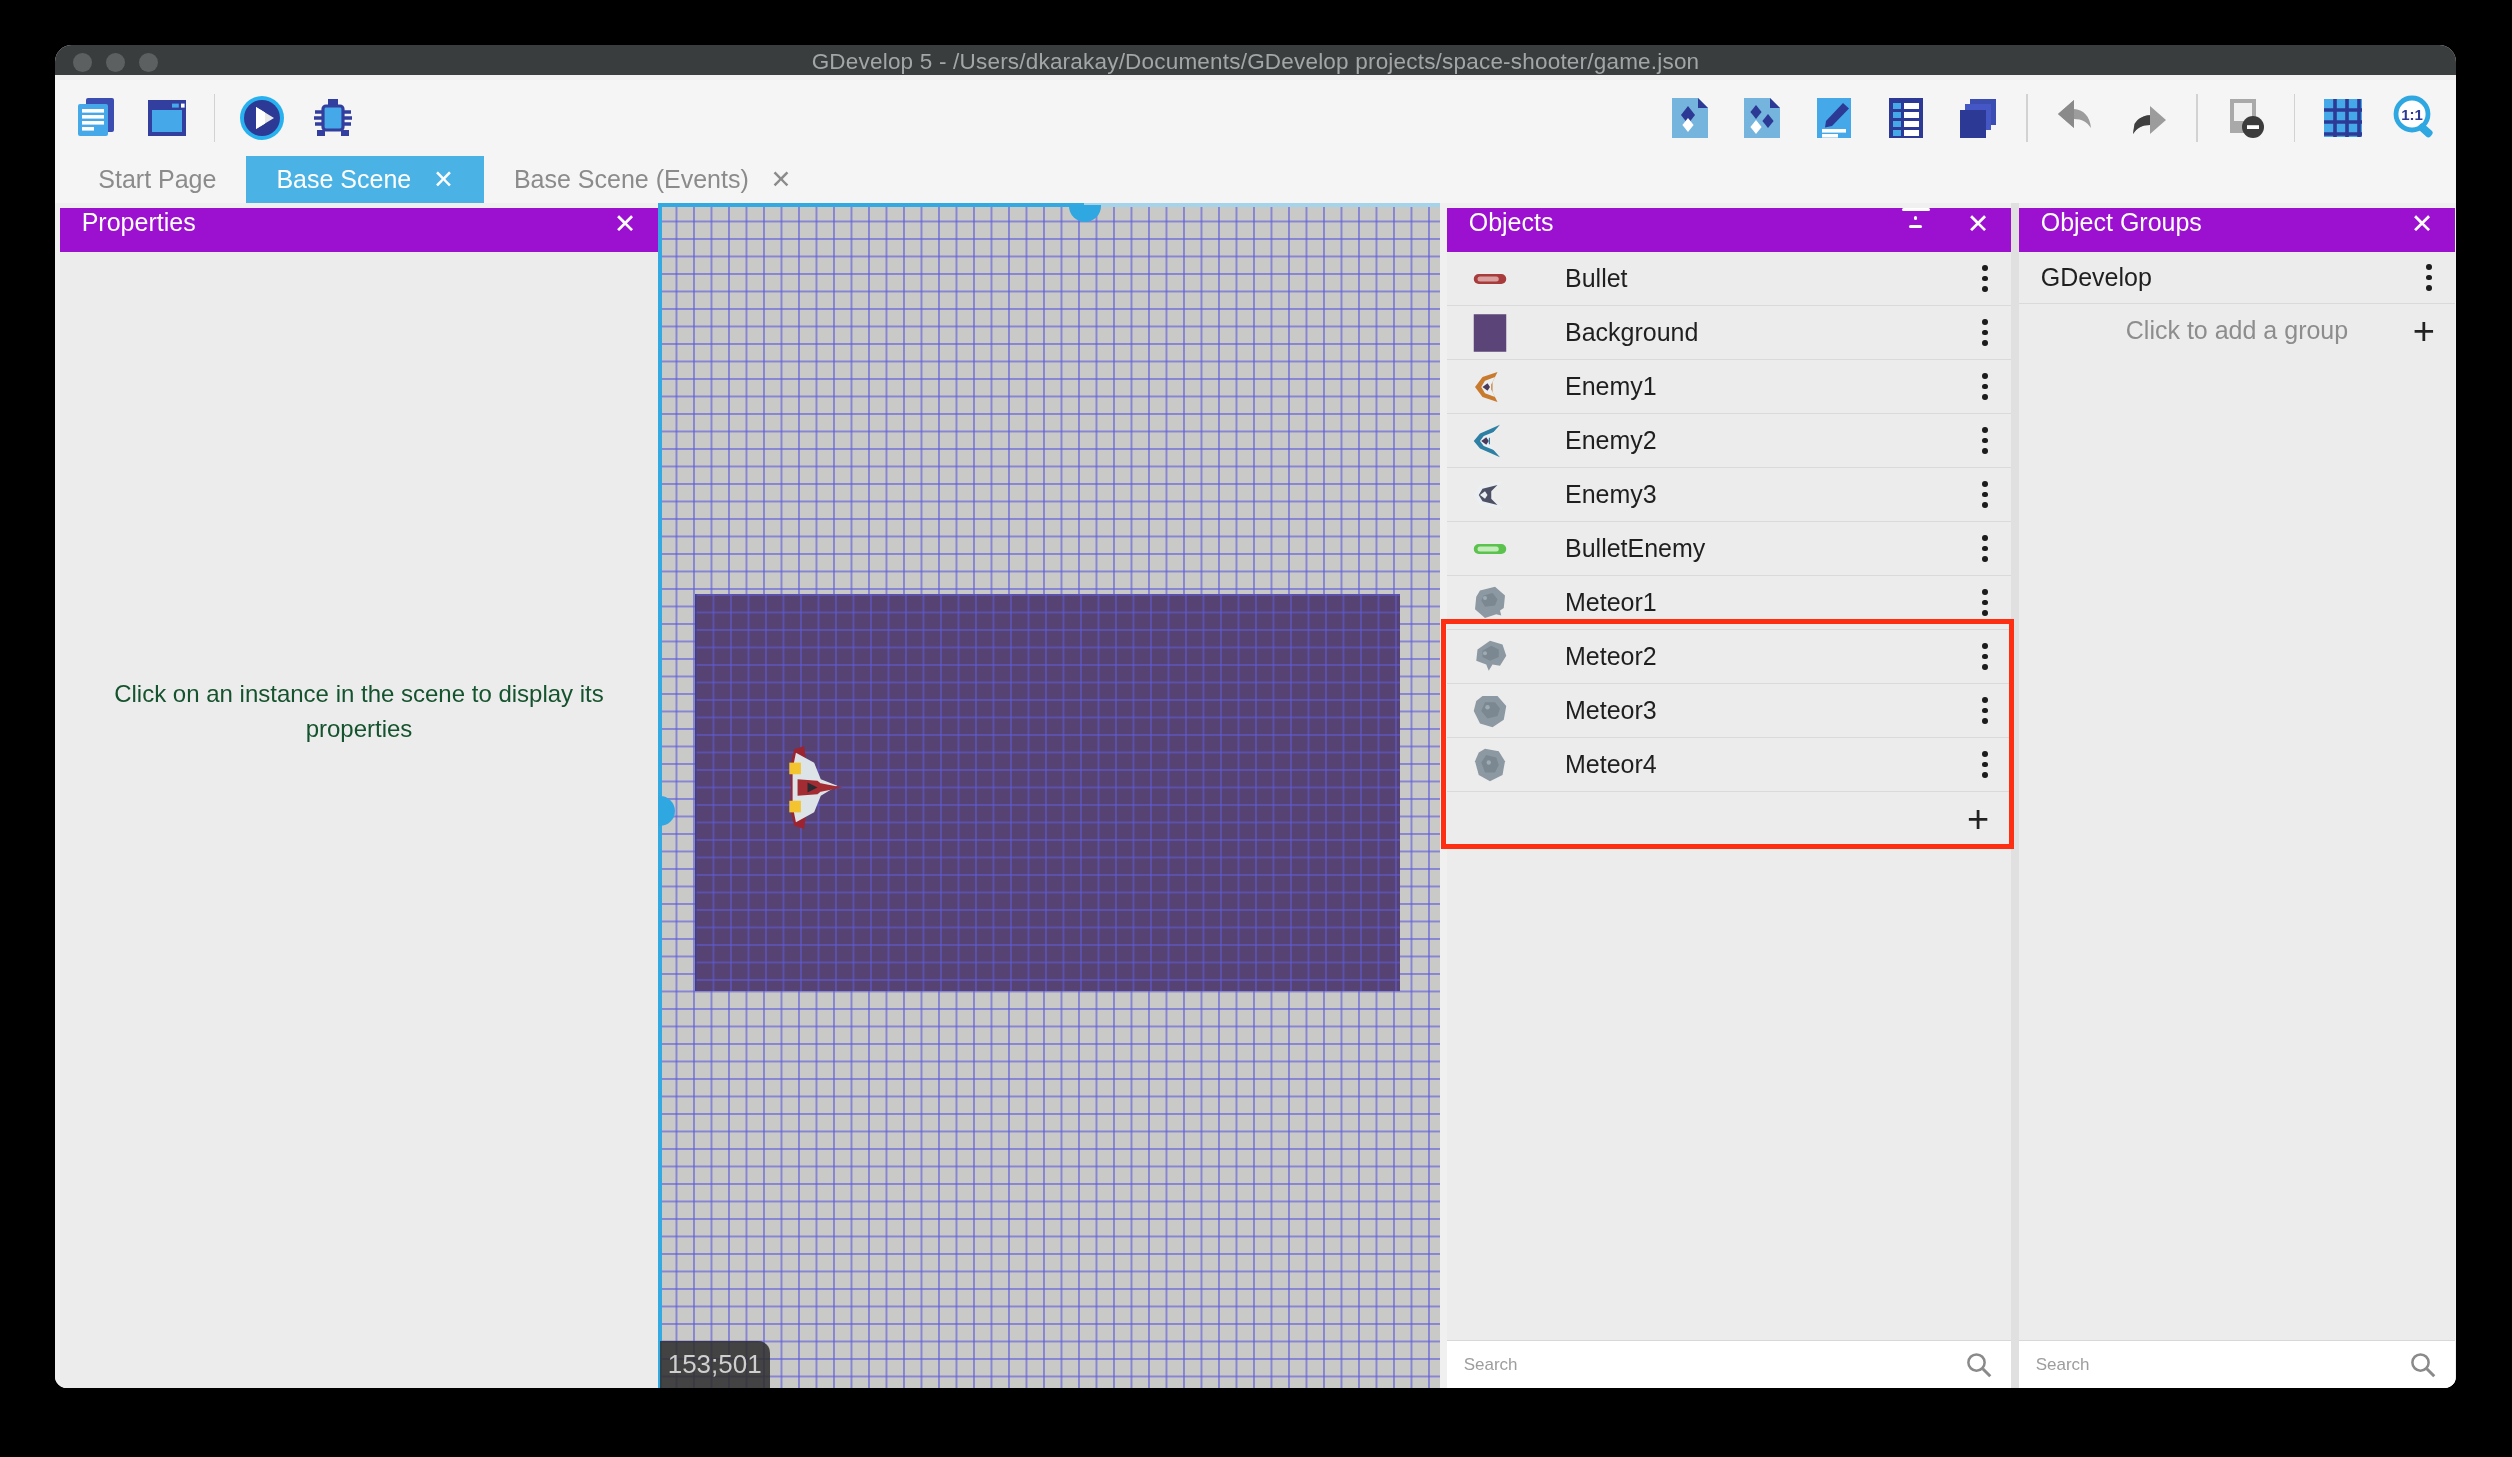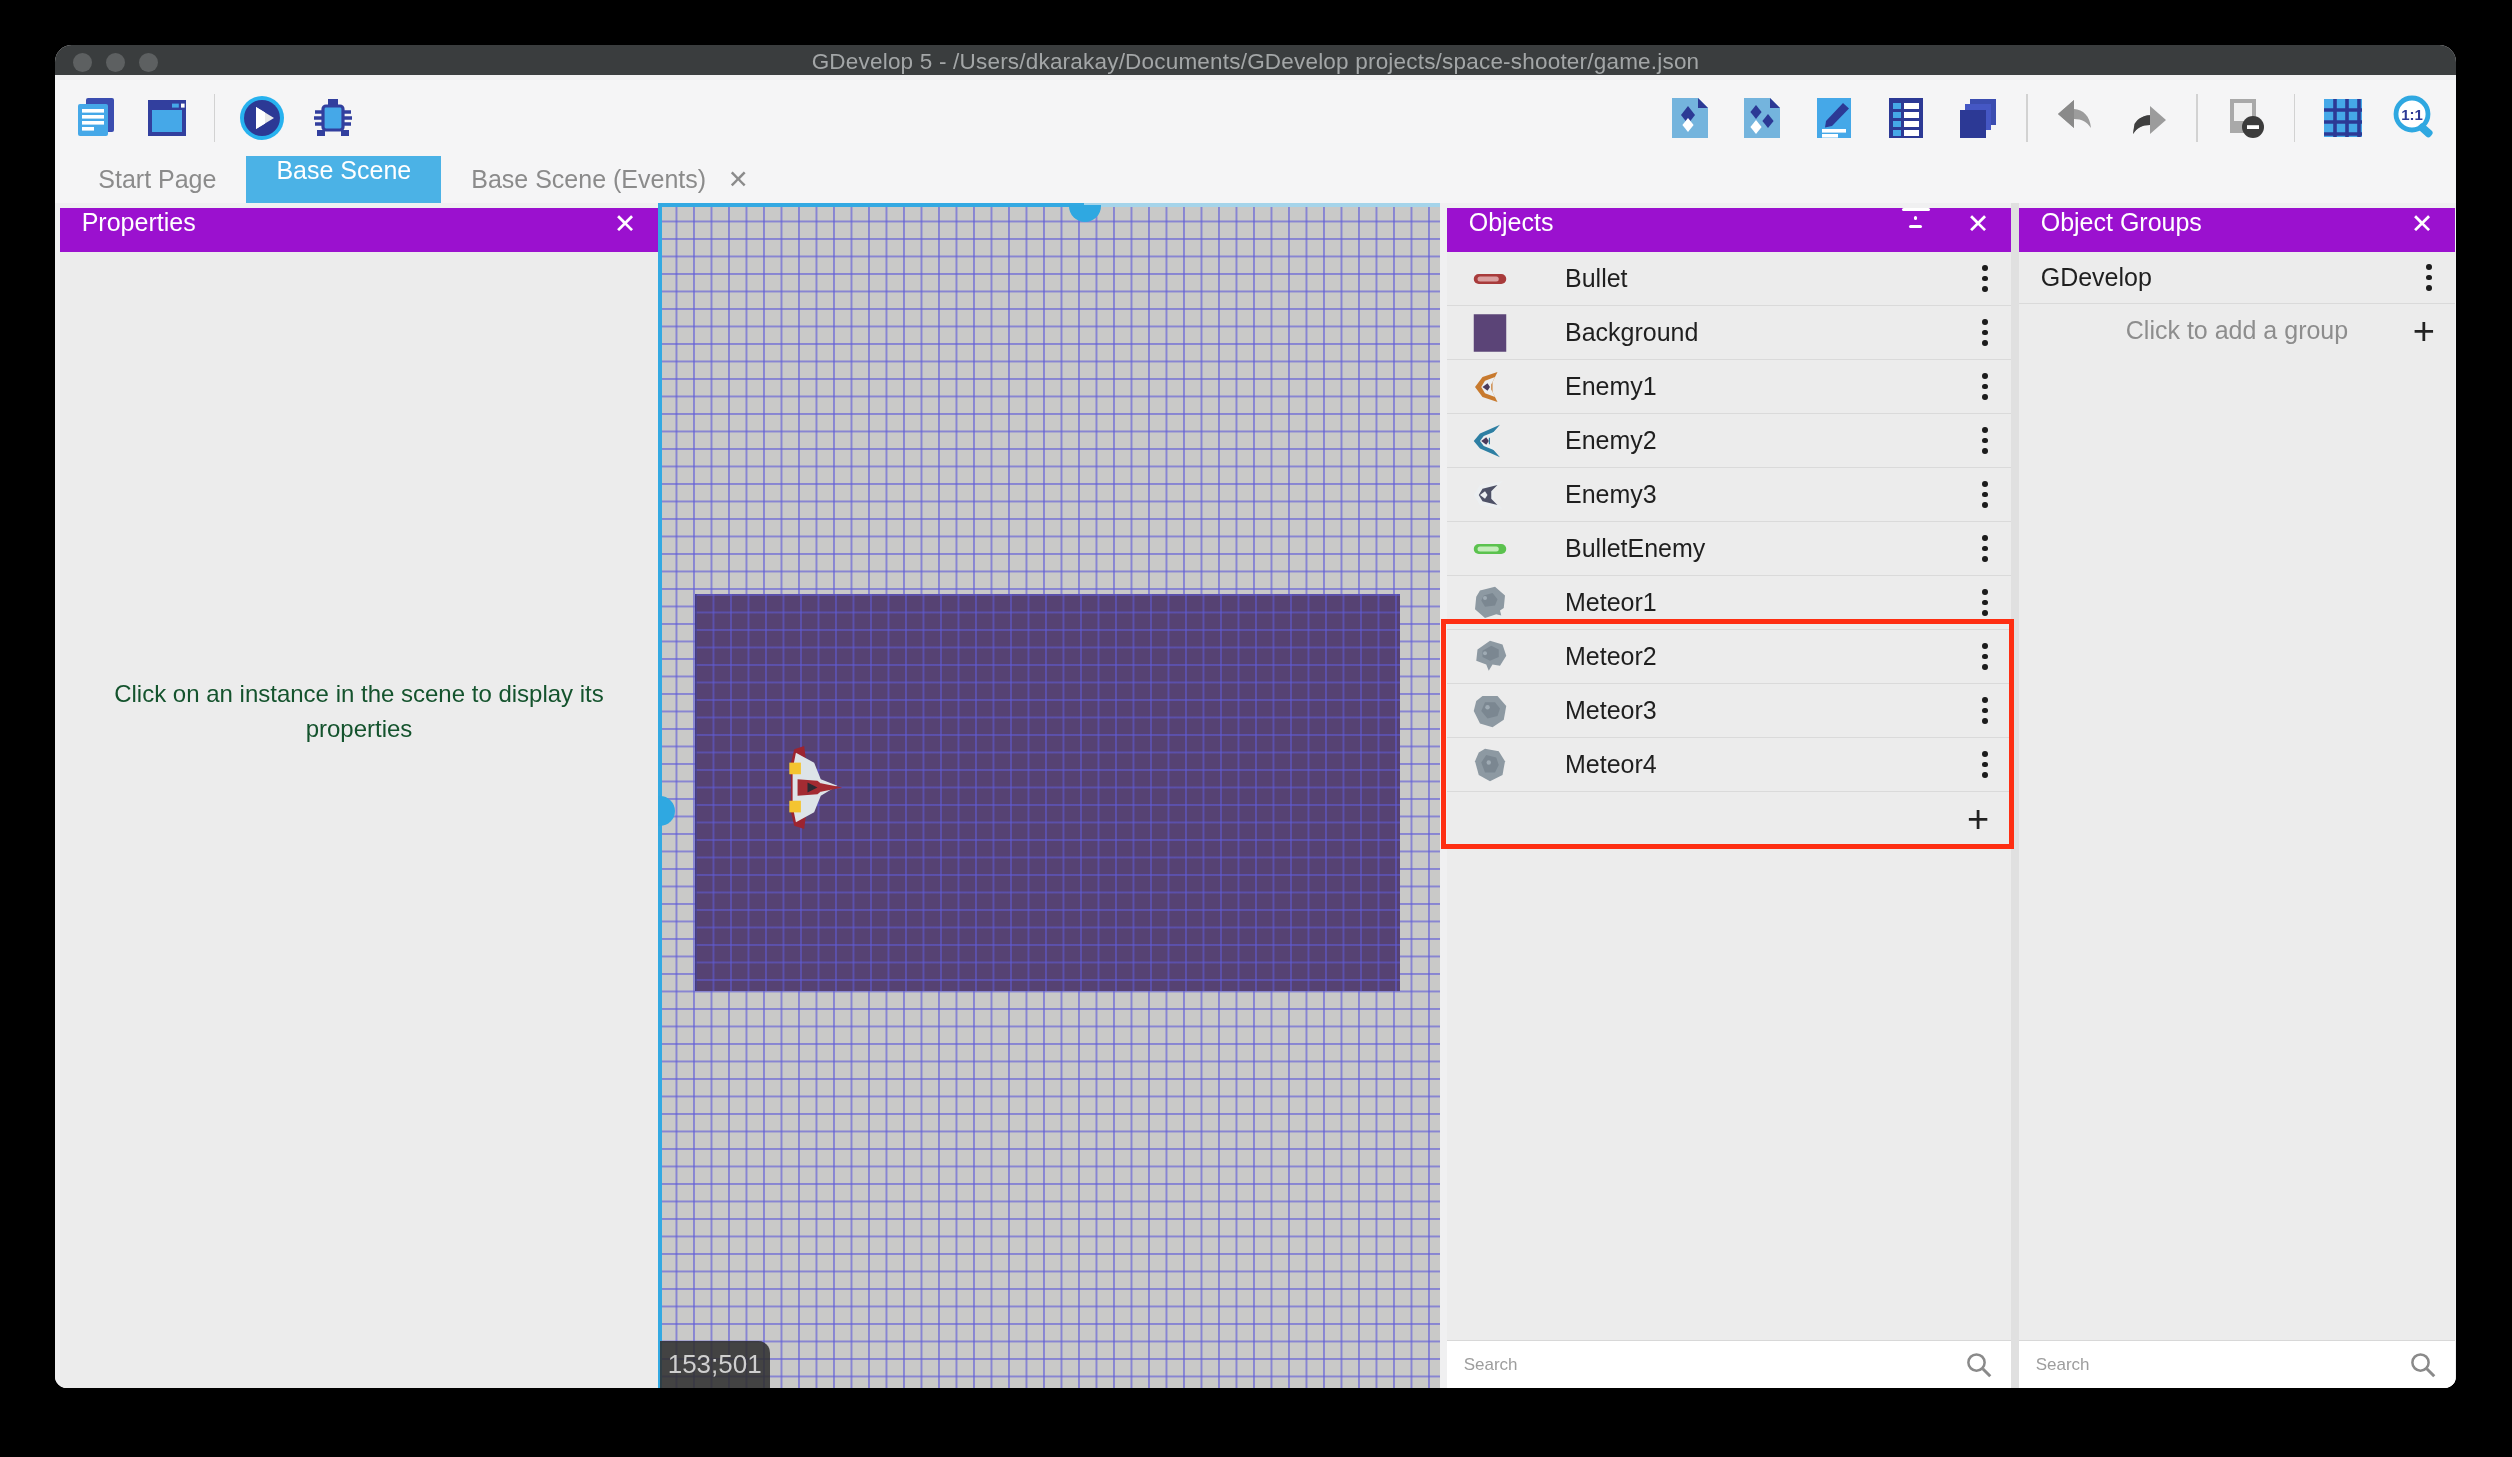--- a/index.html
+++ b/index.html
@@ -23,21 +23,21 @@
   .toolbar { position:absolute; left:0; top:0; right:0; height:76px; display:flex; align-items:center; }
   .tb-left { display:flex; align-items:center; gap:23px; padding-left:16.7px; }
   .tb-right { margin-left:auto; display:flex; align-items:flex-end; gap:24px; padding-right:16.7px; }
   .tb-ico { width:48px; height:48px; display:flex; align-items:center; justify-content:center; }
   .tb-ico svg { width:48px; height:48px; }
   .tb-div { width:1.7px; height:48px; background:#d2d2d2; }
 
   
   .tabbar { position:absolute; left:0; bottom:0; height:47px; display:flex; align-items:stretch; padding-left:13.3px; }
   .tab { display:flex; align-items:center; gap:21.7px; padding:0 30px; font-size:25px; color:#8b8b8b; }
-  .tab.active { background:#4bb2e6; color:#fff;flex-direction:column; }
+  .tab.active { background:#4bb2e6; color:#fff; }
   .tab .x { font-size:25px; color:#8b8b8b; cursor:pointer; }
   .tab.active .x { color:#fff; }
 
   
   .content { position:absolute; left:0; top:158px; right:0; bottom:0; background:#f0f0f1; }
 
   .panel-header { position:absolute; top:5px; height:44px; background:#9b11cf; color:#fff;
                   display:flex; align-items:flex-start; font-size:25px; padding:0 21.7px; }
   .panel-header .sp { flex:1; }
   .panel-header .hx { font-size:27px; color:#fff; font-weight:400; }

